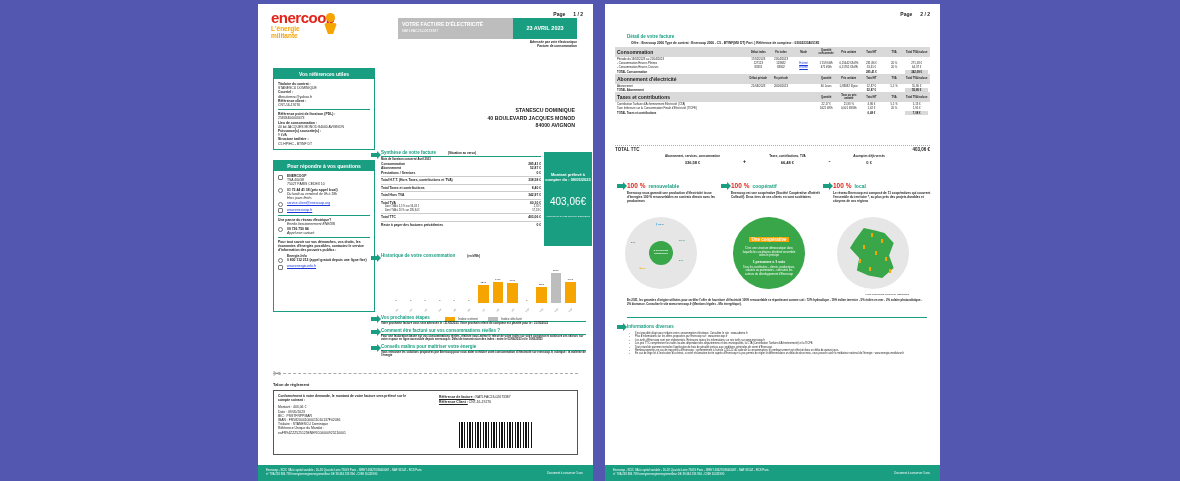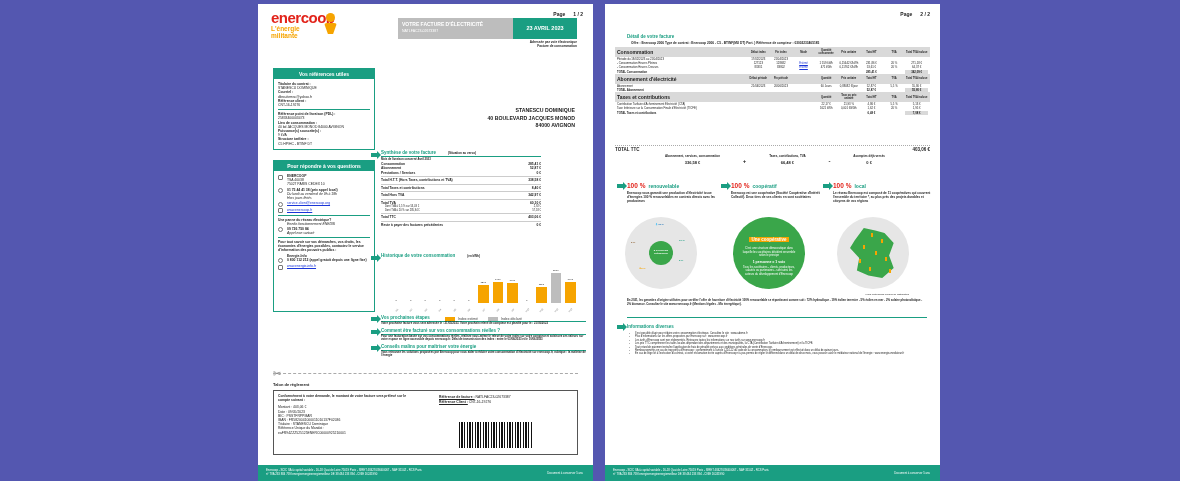--- a/index.html
+++ b/index.html
@@ -248,20 +248,25 @@
     <div class="srow sep">
         <span>Total TTC</span>
         <span>403,06 €</span>
       </div>
     <div class="srow sep">
         <span>Reste à payer des factures précédentes</span>
         <span>0 €</span>
       </div>
   </div>
 
+  <div class="amount">
+    <div class="l">Montant prélevé à compter du : 09/05/2023</div>
+    <div class="v">403,06€</div>
+    <div class="n">Vous devez ne pas prélever aujourd'hui</div>
+  </div>
 
   <div class="hist">
     <span class="arrow" style="top:3px"></span>
     <div class="sec-t" style="border-bottom:none"><span>Historique de votre consommation</span><i>(en kWh)</i></div>
     <div class="bars" id="bars">
         <div class="bar">
           <span class="val">0</span>
           <div class="fill" style="height:0px;background:#f6a400"></div>
           <span class="xl">m1</span>
         </div>

